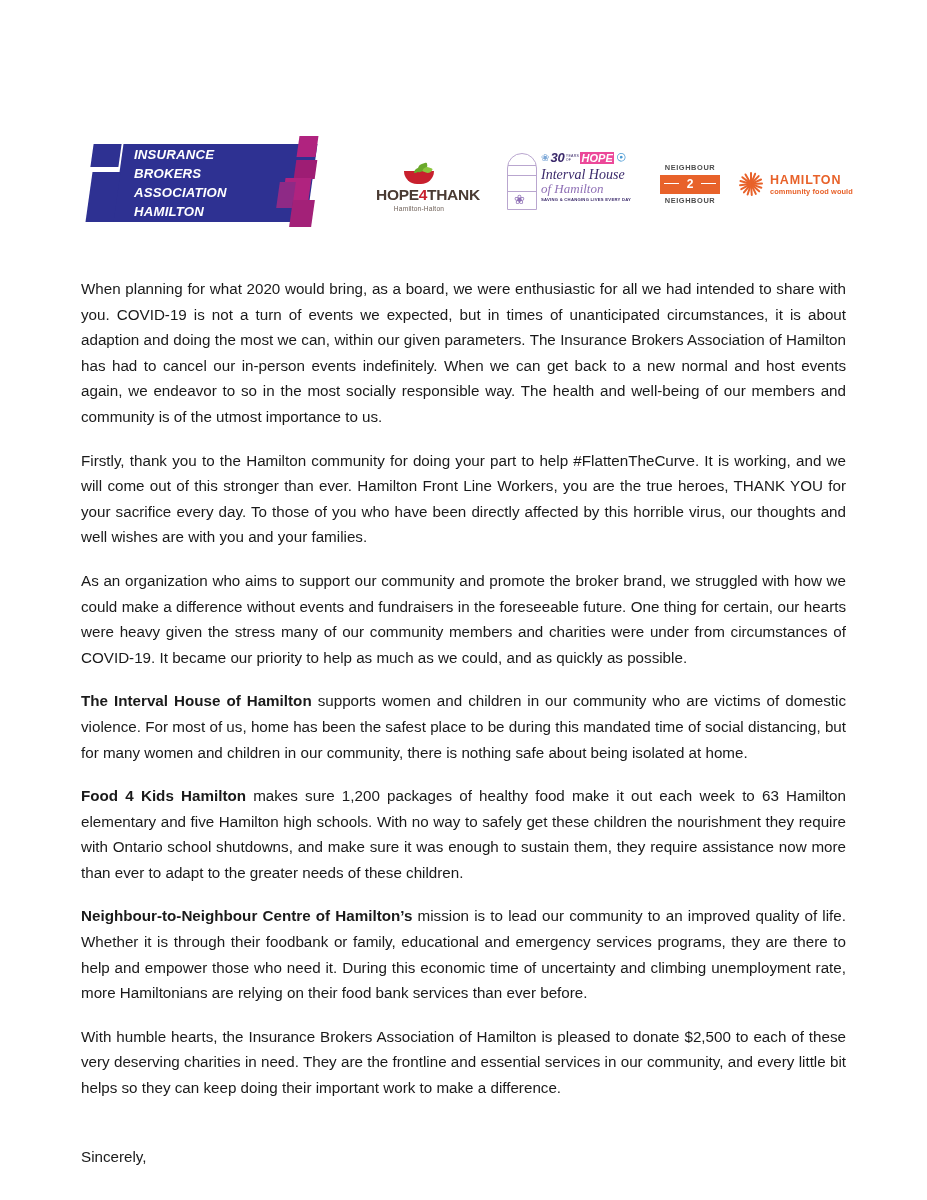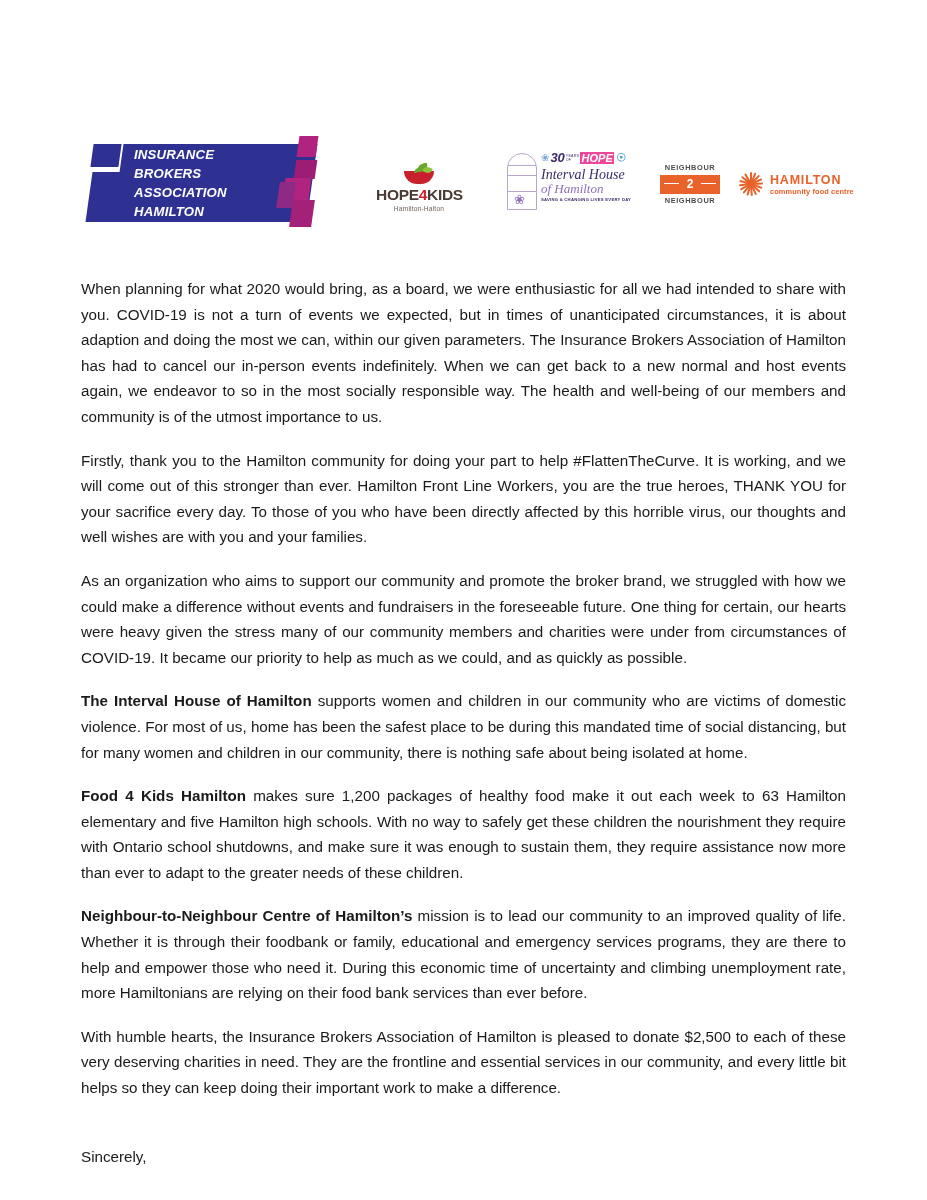--- a/index.html
+++ b/index.html
@@ -439,21 +439,21 @@
       </div>
     </div>
 
     <div class="f4k-logo">
       <div class="f4k-bowl">
         <div class="f4k-bowl-shape"></div>
         <div class="f4k-stem"></div>
         <div class="f4k-leaf-a"></div>
         <div class="f4k-leaf-b"></div>
       </div>
-      <div class="f4k-word"><span>HOPE</span><span class="four">4</span><span>KIDS</span></div>
+      <div class="f4k-word"><span>HOPE</span><span class="four">4</span><span>THANK</span></div>
       <div class="f4k-sub">Hamilton-Halton</div>
     </div>
 
     <div class="ih-logo">
       <div class="ih-window">
         <div class="ih-window-mid"></div>
       </div>
       <div class="ih-butterfly-low">❀</div>
       <div class="ih-right">
         <div class="ih-top-row">
@@ -494,21 +494,21 @@
           <span style="transform:rotate(198deg)"></span>
           <span style="transform:rotate(220deg)"></span>
           <span style="transform:rotate(242deg)"></span>
           <span style="transform:rotate(264deg)"></span>
           <span style="transform:rotate(286deg)"></span>
           <span style="transform:rotate(308deg)"></span>
           <span style="transform:rotate(330deg)"></span>
         </div>
         <div class="hcfc-text">
           <div class="h-main">HAMILTON</div>
-          <div class="h-sub">community food centre</div>
+          <div class="h-sub">community food would</div>
         </div>
       </div>
     </div>
   </div>
 
   <div class="letter">
 
     <div class="para">
       <span class="lead"></span><span>When planning for what 2020 would bring, as a board, we were enthusiastic for all we had intended to share with you. COVID-19 is not a turn of events we expected, but in times of unanticipated circumstances, it is about adaption and doing the most we can, within our given parameters. The Insurance Brokers Association of Hamilton has had to cancel our in-person events indefinitely. When we can get back to a new normal and host events again, we endeavor to so in the most socially responsible way. The health and well-being of our members and community is of the utmost importance to us.</span>
     </div>

